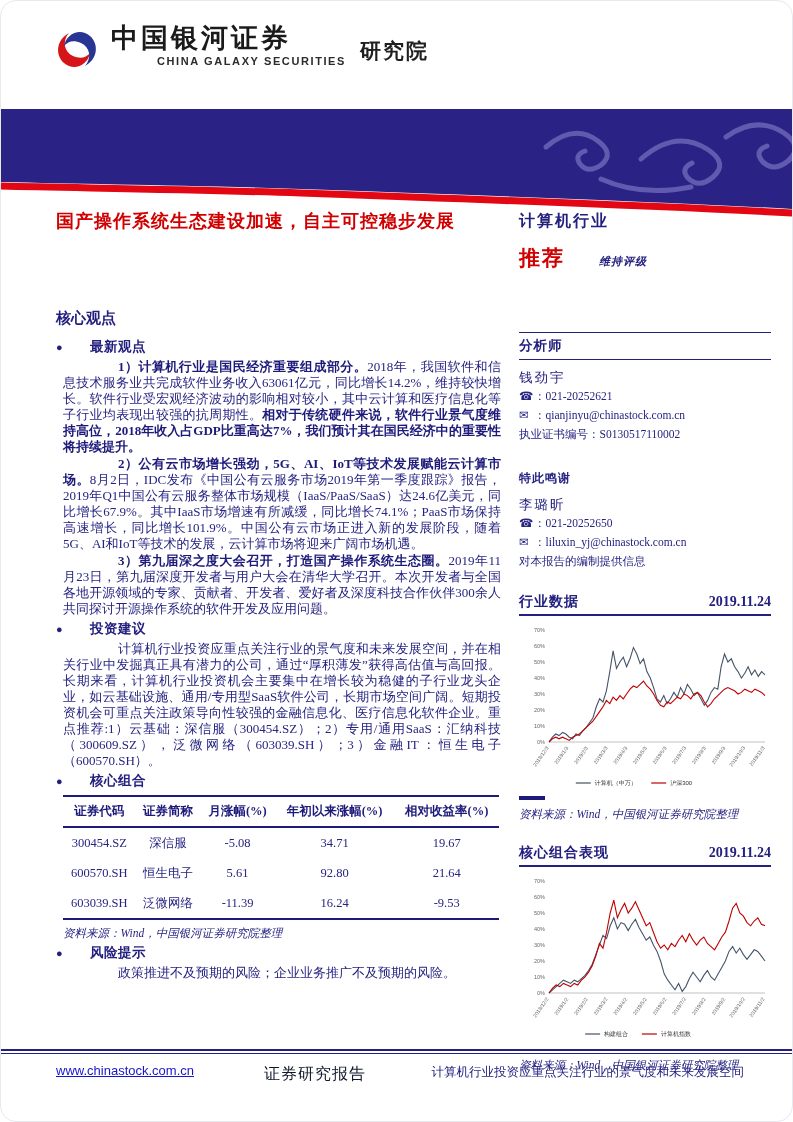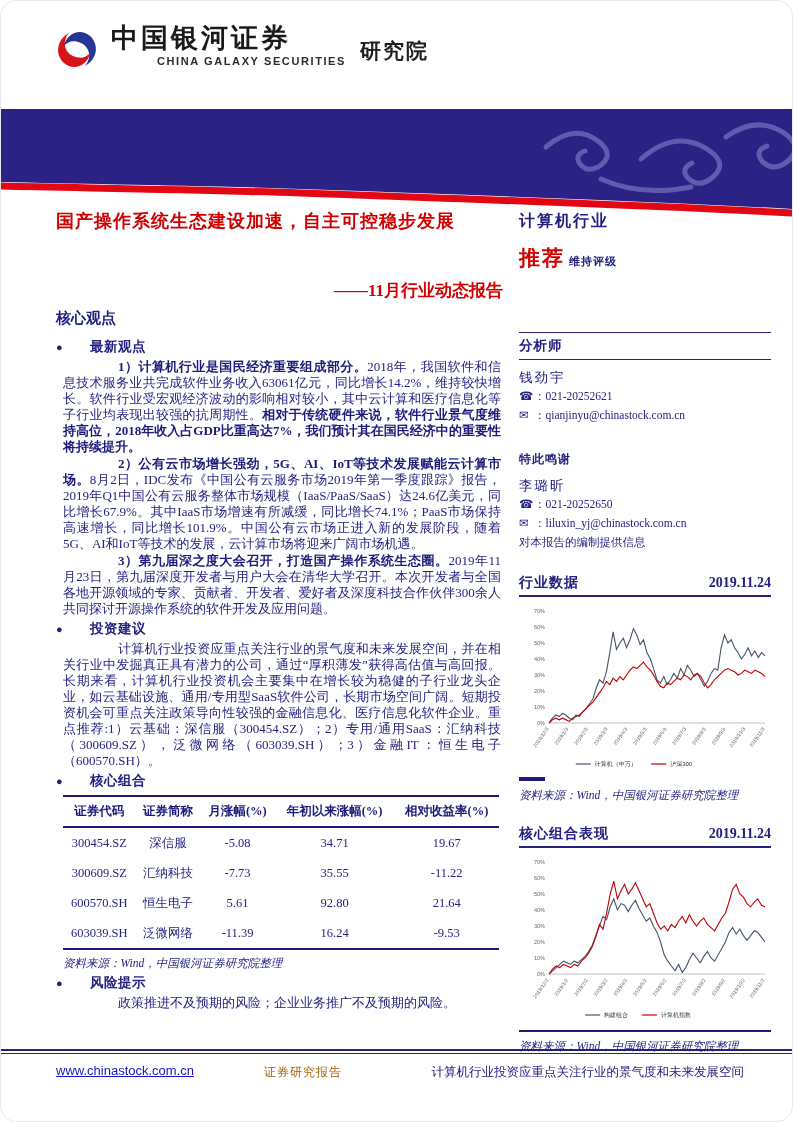--- a/index.html
+++ b/index.html
@@ -32,42 +32,42 @@
   .tbl{margin:5px 0 0 7px;width:436px;border-collapse:collapse;
        border-top:2.5px solid #1d1a7a;border-bottom:2.5px solid #1d1a7a;}
   .tbl th{font-size:12.5px;font-weight:bold;color:#1d1a7a;padding:6px 2px;border-bottom:2px solid #1d1a7a;text-align:center;}
   .tbl td{font-size:12.5px;color:#262381;padding:6.5px 2px;text-align:center;}
   .src-note{margin:6px 0 2px 7px;font-size:11.5px;font-style:italic;color:#262381;}
   
   .right-col{position:absolute;left:518px;top:210px;width:252px;}
   .industry-title{font-size:16px;font-weight:bold;letter-spacing:2px;color:#23207f;}
   .rating-row{margin-top:12px;display:flex;align-items:baseline;}
   .rating{font-size:21px;font-weight:bold;color:#d10000;letter-spacing:2px;}
-  .rating-note{margin-left:4px;font-size:11px;font-weight:bold;color:#23207f;letter-spacing:1px;}
+  .rating-note{margin-left:34px;font-size:11px;font-weight:bold;color:#23207f;letter-spacing:1px;font-style:italic;}
   .analyst-head{margin-top:60px;border-top:1.5px solid #23207f;border-bottom:1.5px solid #23207f;
                 padding:4px 0;font-size:13.5px;font-weight:bold;color:#23207f;letter-spacing:1px;}
   .person-name{margin-top:9px;font-size:13.5px;color:#262381;letter-spacing:2px;}
   .contact-line{font-size:11.5px;line-height:19px;color:#262381;}
   .icon{display:inline-block;width:15px;color:#262381;}
   .phone-icon::before{content:"\260E";}
   .mail-icon::before{content:"\2709";}
   .thanks-head{margin-top:26px;font-size:12px;font-weight:bold;color:#262381;letter-spacing:1px;}
   .data-head{margin-top:22px;display:flex;justify-content:space-between;align-items:baseline;
              border-bottom:2px solid #23207f;padding-bottom:3px;}
   .data-head .dh-title{font-size:14px;font-weight:bold;color:#23207f;letter-spacing:1px;}
   .data-head .dh-date{font-size:14px;font-weight:bold;color:#23207f;}
   .chart-box{margin-top:4px;}
   .rule-frag{width:26px;height:4px;background:#1d1a7a;margin-top:2px;}
   .full-rule{border-top:2px solid #1d1a7a;margin-top:4px;}
   .side-src{margin-top:7px;font-size:11.5px;font-style:italic;color:#262381;}
   
   .footer-dblline{position:absolute;left:0;top:1048px;width:793px;height:5px;
                   border-top:2.5px solid #23207f;border-bottom:1.5px solid #23207f;}
   .footer-url{position:absolute;left:55px;top:1062px;font-size:13px;color:#1515cc;text-decoration:underline;font-family:"Liberation Sans","DejaVu Sans",sans-serif;}
-  .footer-center{position:absolute;left:263px;top:1063px;font-size:12px;color:#a16207;letter-spacing:1px;}
+  .footer-center{position:absolute;left:263px;top:1063px;font-size:16px;color:#0f172a;letter-spacing:1px;}
   .footer-right{position:absolute;right:48px;top:1063px;font-size:12.5px;color:#262381;}
 </style>
 </head>
 <body>
 
 <div class="page">
 
   <div class="logo-wrap">
     <svg class="logo-mark" viewBox="0 0 48 46">
       <path fill="#d61518" d="M11 36 C2 28 3 13 16 6 C9 14 11 25 20 29 C27 32 33 31 37 26 C35 38 21 45 11 36 Z"></path>
@@ -89,21 +89,20 @@
         <path d="M725 28 q30 -22 58 -4 q20 14 4 28 q-15 12 -26 0 q-8 -10 5 -15"></path>
         <path d="M600 70 q40 18 90 8"></path>
       </g>
       <path fill="none" stroke="#e30613" stroke-width="7" d="M0 77 C80 79 180 80 300 84 C470 90 640 96 793 104"></path>
     </svg>
     <div class="band-left-text">行业研究报告●计算机行业</div>
     <div class="band-date">2019年11月24日</div>
   </div>
 
   <div class="doc-title">国产操作系统生态建设加速，自主可控稳步发展</div>
-  <div class="doc-subtitle">——11月行业动态报告</div>
   <div class="core-label">核心观点</div>
 
   <div class="left-col">
 
     <div class="sec-head">
       <span class="bullet">●</span>
       <span class="htxt">最新观点</span>
     </div>
     <p class="para"><b>1）计算机行业是国民经济重要组成部分。</b><span>2018年，我国软件和信息技术服务业共完成软件业务收入63061亿元，同比增长14.2%，维持较快增长。软件行业受宏观经济波动的影响相对较小，其中云计算和医疗信息化等子行业均表现出较强的抗周期性。</span><b>相对于传统硬件来说，软件行业景气度维持高位，2018年收入占GDP比重高达7%，我们预计其在国民经济中的重要性将持续提升。</b></p>
     <p class="para"><b>2）公有云市场增长强劲，5G、AI、IoT等技术发展赋能云计算市场。</b><span>8月2日，IDC发布《中国公有云服务市场2019年第一季度跟踪》报告，2019年Q1中国公有云服务整体市场规模（IaaS/PaaS/SaaS）达24.6亿美元，同比增长67.9%。其中IaaS市场增速有所减缓，同比增长74.1%；PaaS市场保持高速增长，同比增长101.9%。中国公有云市场正进入新的发展阶段，随着5G、AI和IoT等技术的发展，云计算市场将迎来广阔市场机遇。</span></p>
@@ -131,27 +130,20 @@
         </thead>
       <tbody id="tbl-body">
           <tr>
             <td>300454.SZ</td>
             <td>深信服</td>
             <td>-5.08</td>
             <td>34.71</td>
             <td>19.67</td>
           </tr>
           <tr>
-            <td>300609.SZ</td>
-            <td>汇纳科技</td>
-            <td>-7.73</td>
-            <td>35.55</td>
-            <td>-11.22</td>
-          </tr>
-          <tr>
             <td>600570.SH</td>
             <td>恒生电子</td>
             <td>5.61</td>
             <td>92.80</td>
             <td>21.64</td>
           </tr>
           <tr>
             <td>603039.SH</td>
             <td>泛微网络</td>
             <td>-11.39</td>
@@ -173,20 +165,21 @@
     <div class="industry-title">计算机行业</div>
     <div class="rating-row">
       <span class="rating">推荐</span>
       <span class="rating-note">维持评级</span>
     </div>
 
     <div class="analyst-head">分析师</div>
     <div class="person-name">钱劲宇</div>
     <div class="contact-line"><span class="icon phone-icon"></span><span>：021-20252621</span></div>
     <div class="contact-line"><span class="icon mail-icon"></span><span>：qianjinyu@chinastock.com.cn</span></div>
+    <div class="contact-line">执业证书编号：S0130517110002</div>
 
     <div class="thanks-head">特此鸣谢</div>
     <div class="person-name">李璐昕</div>
     <div class="contact-line"><span class="icon phone-icon"></span><span>：021-20252650</span></div>
     <div class="contact-line"><span class="icon mail-icon"></span><span>：liluxin_yj@chinastock.com.cn</span></div>
     <div class="contact-line">对本报告的编制提供信息</div>
 
     <div class="data-head">
       <span class="dh-title">行业数据</span>
       <span class="dh-date">2019.11.24</span>

